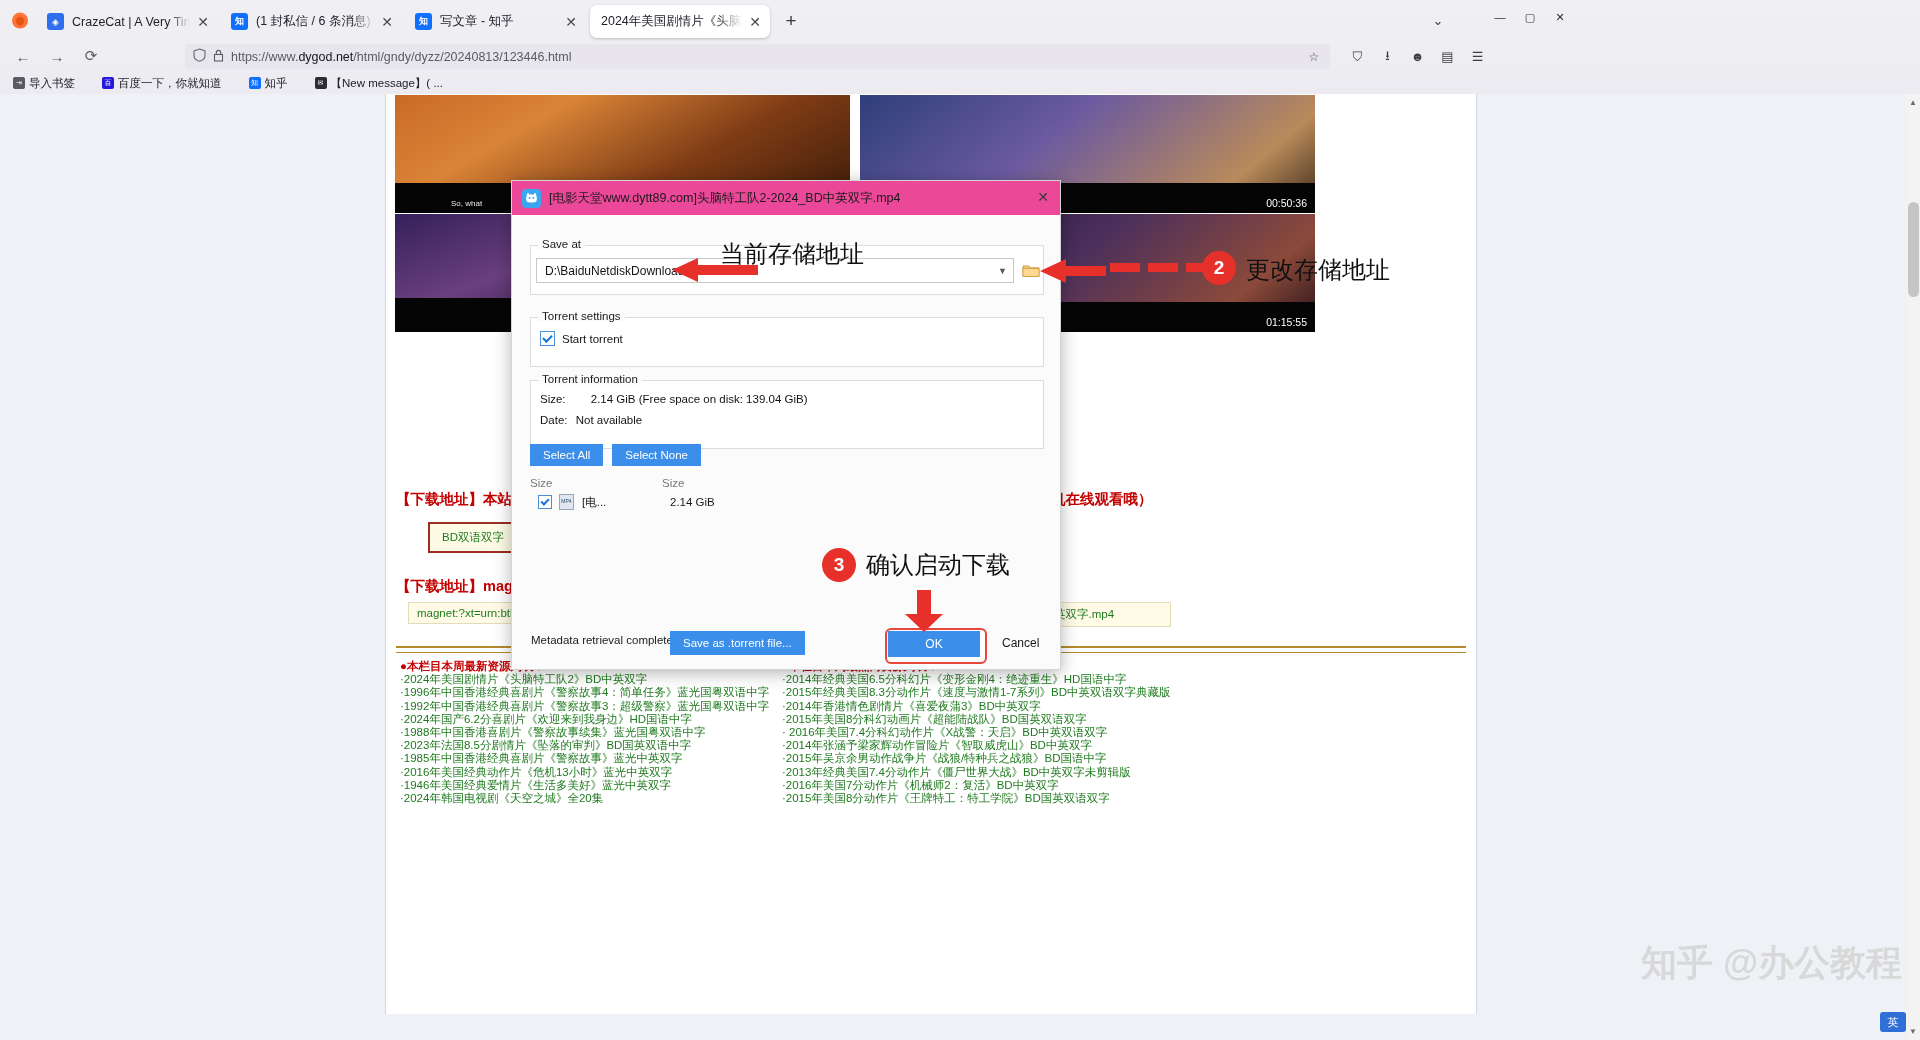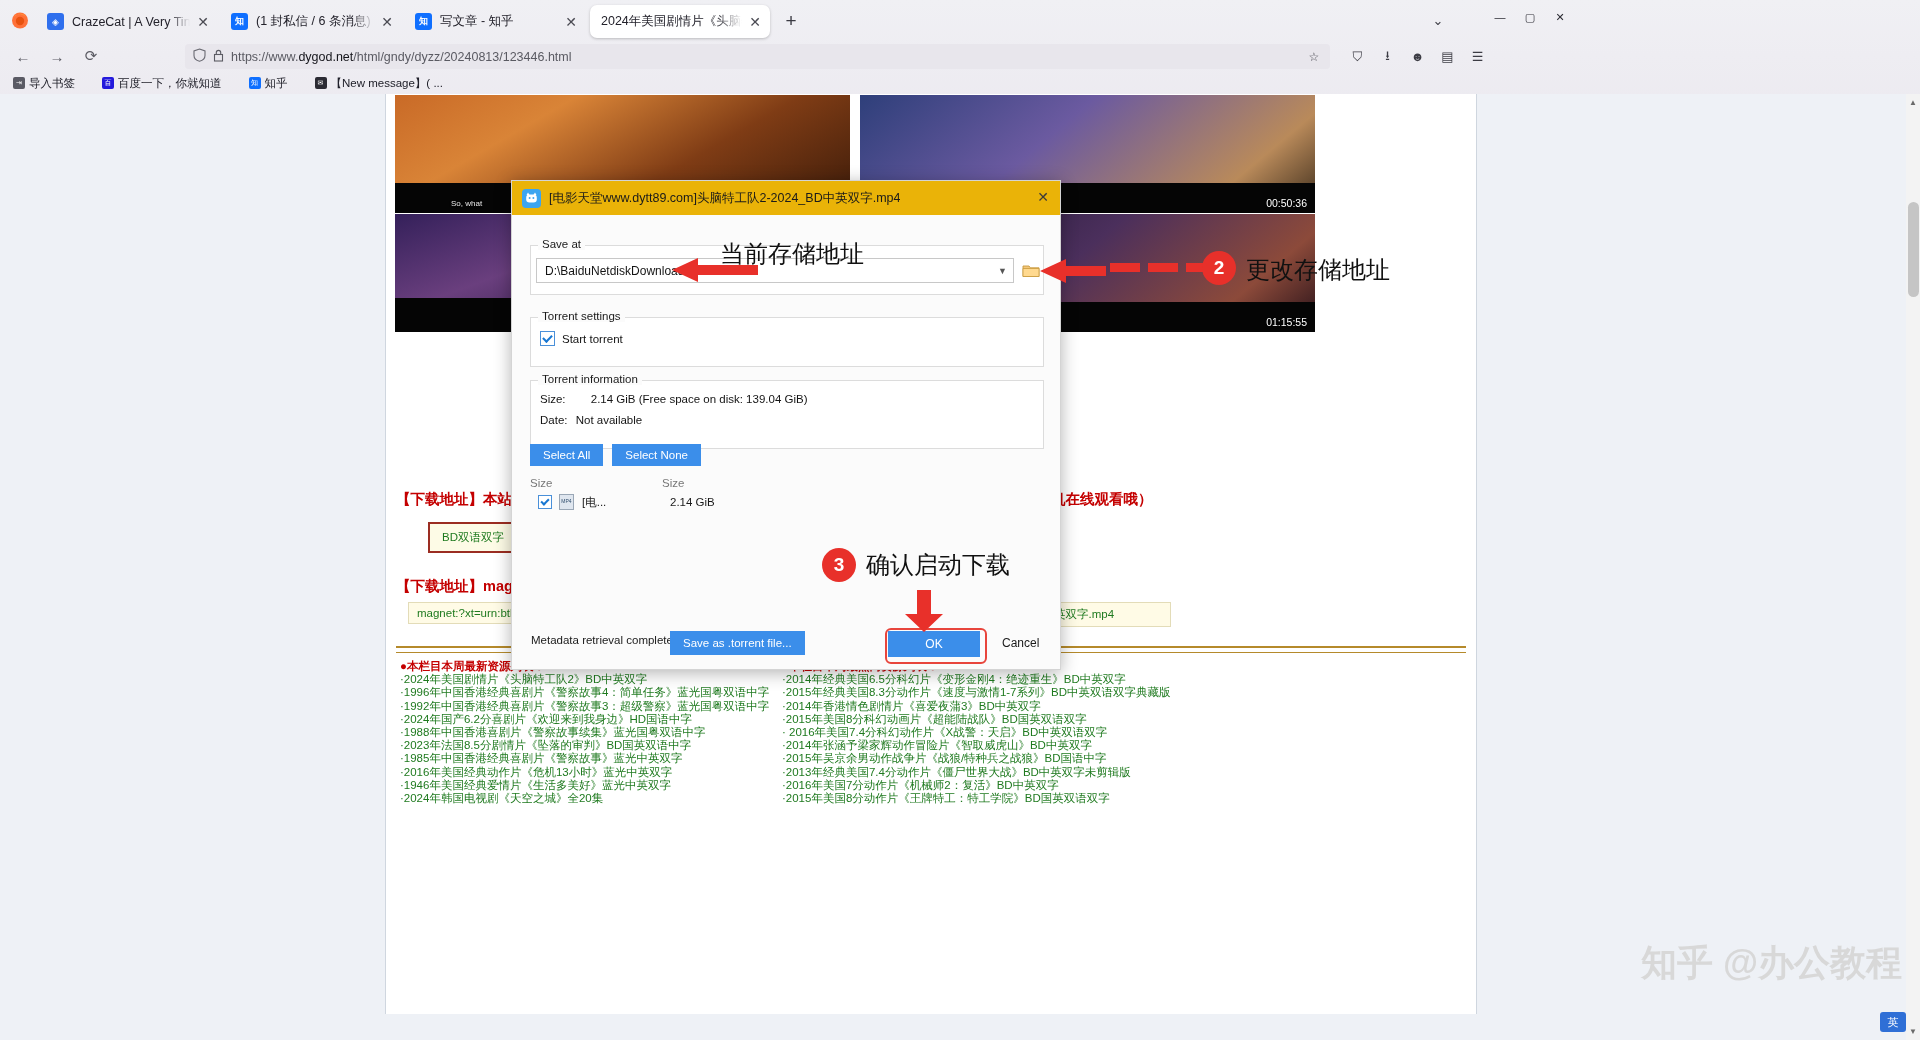--- a/index.html
+++ b/index.html
@@ -89,21 +89,21 @@
 
   .hr-gold{position:absolute;height:0;border-top:2px solid #b58a2b;}
 
   .rlist{position:absolute;font-size:11.5px;line-height:13.2px;color:#1f7a1f;white-space:nowrap;}
   .rlist .hd{color:#c40000;font-weight:bold;}
   .rlist div{height:13.2px;overflow:hidden;}
 
   
   .dialog{position:absolute;left:511px;top:180px;width:548px;height:488px;background:#fbfbfb;
           box-shadow:0 3px 16px rgba(0,0,0,.30);border:1px solid #d4d4d4;}
-  .dlg-title{position:absolute;left:0;top:0;width:548px;height:34px;background:#eab308;
+  .dlg-title{position:absolute;left:0;top:0;width:548px;height:34px;background:#ec4899;
           display:flex;align-items:center;padding-left:10px;box-sizing:border-box;}
   .dlg-ico{width:19px;height:19px;border-radius:4px;background:#3ba5f0;flex:0 0 19px;margin-right:8px;
           display:flex;align-items:center;justify-content:center;}
   .dlg-ttext{font-size:12.5px;color:#1a1a1a;white-space:nowrap;overflow:hidden;}
   .dlg-close{position:absolute;right:4px;top:4px;width:26px;height:24px;display:flex;
           align-items:center;justify-content:center;font-size:14px;color:#3a3a3a;}
 
   .grp{position:absolute;border:1px solid #dcdcdc;background:#fff;}
   .grp-lbl{position:absolute;background:#fbfbfb;padding:0 4px;font-size:11.5px;color:#1a1a1a;}
 
@@ -310,21 +310,21 @@
         <div>·1988年中国香港喜剧片《警察故事续集》蓝光国粤双语中字</div>
         <div>·2023年法国8.5分剧情片《坠落的审判》BD国英双语中字</div>
         <div>·1985年中国香港经典喜剧片《警察故事》蓝光中英双字</div>
         <div>·2016年美国经典动作片《危机13小时》蓝光中英双字</div>
         <div>·1946年美国经典爱情片《生活多美好》蓝光中英双字</div>
         <div>·2024年韩国电视剧《天空之城》全20集</div>
       </div>
 
       <div class="rlist" style="left:396px;top:566px;">
         <div class="hd">●本栏目本周最热门资源列表：</div>
-        <div>·2014年经典美国6.5分科幻片《变形金刚4：绝迹重生》BD中英双字</div>
+        <div>·2014年经典美国6.5分科幻片《变形金刚4：绝迹重生》HD国语中字</div>
         <div>·2015年经典美国8.3分动作片《速度与激情1-7系列》BD中英双语双字典藏版</div>
         <div>·2014年香港情色剧情片《喜爱夜蒲3》BD中英双字</div>
         <div>·2015年美国8分科幻动画片《超能陆战队》BD国英双语双字</div>
         <div>· 2016年美国7.4分科幻动作片《X战警：天启》BD中英双语双字</div>
         <div>·2014年张涵予梁家辉动作冒险片《智取威虎山》BD中英双字</div>
         <div>·2015年吴京余男动作战争片《战狼/特种兵之战狼》BD国语中字</div>
         <div>·2013年经典美国7.4分动作片《僵尸世界大战》BD中英双字未剪辑版</div>
         <div>·2016年美国7分动作片《机械师2：复活》BD中英双字</div>
         <div>·2015年美国8分动作片《王牌特工：特工学院》BD国英双语双字</div>
       </div>

